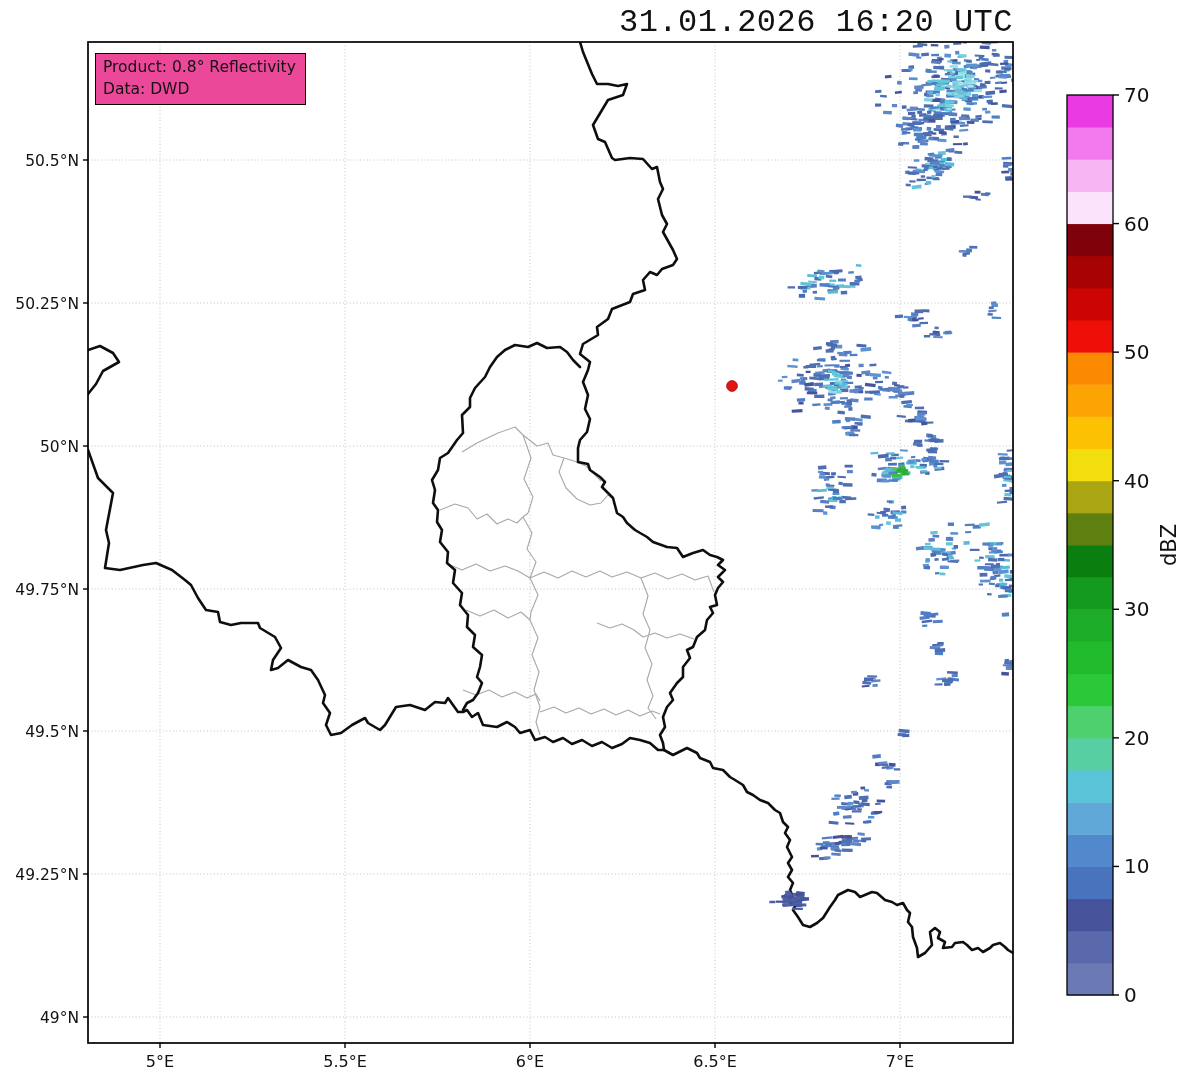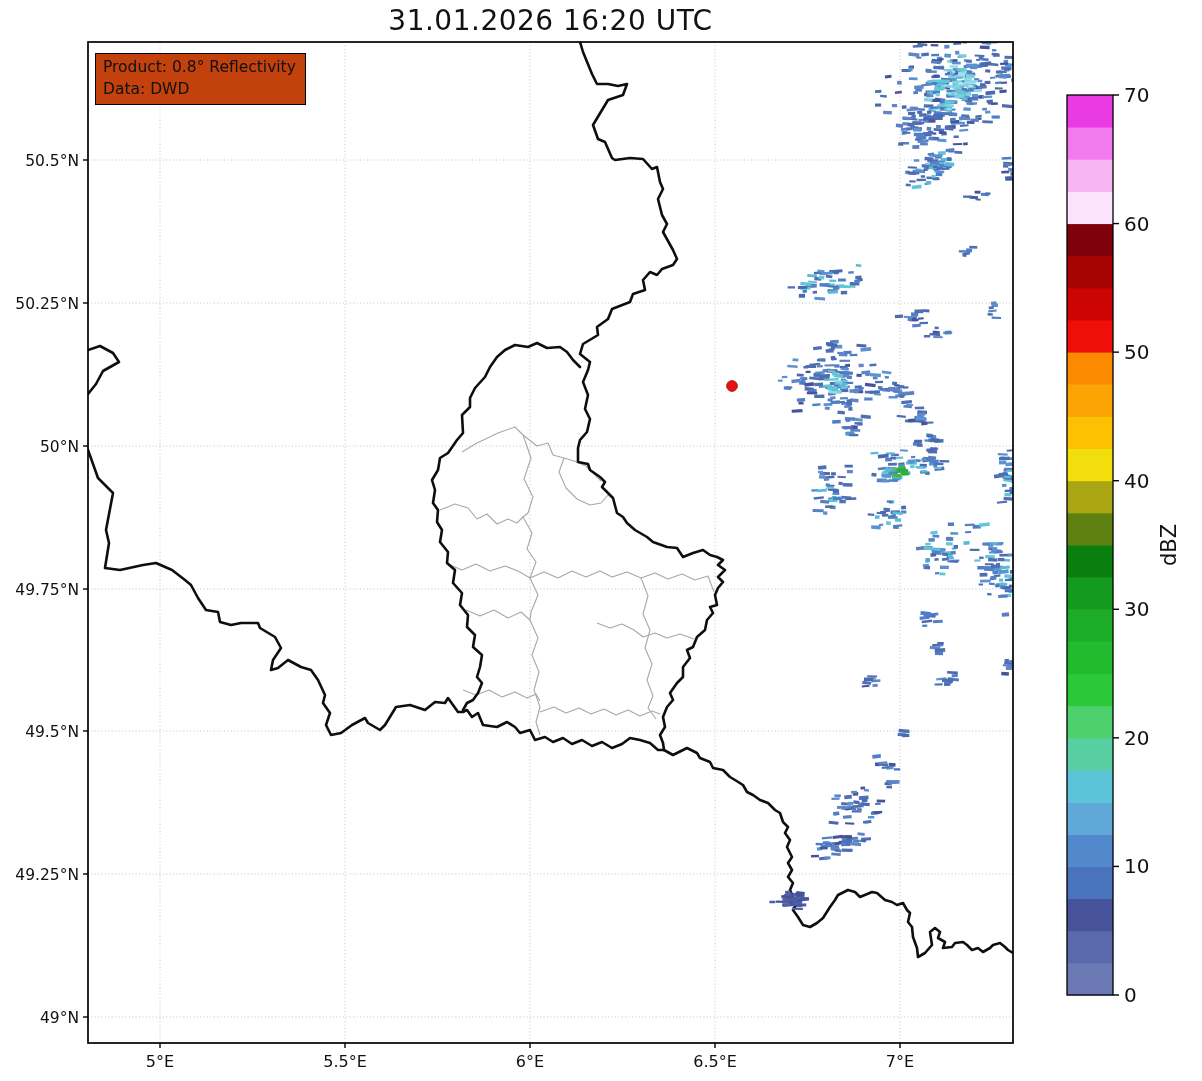--- a/index.html
+++ b/index.html
@@ -1,21 +1,21 @@
 <!DOCTYPE html>
 <html><head>
 <meta charset="utf-8">
 <style>
   html,body{margin:0;padding:0;background:#fff;}
   body{width:1202px;height:1081px;position:relative;font-family:"DejaVu Sans",sans-serif;overflow:hidden;}
   #stage{position:absolute;left:0;top:0;width:1202px;height:1081px;}
   #map-svg{position:absolute;left:0;top:0;}
-  #page-title{position:absolute;left:88px;top:4px;width:925px;text-align:center;
-    font-size:28px;color:#111;letter-spacing:0.5px;}
-  #info-box{position:absolute;left:95px;top:53px;background:#c2410c;border:1.4px solid #000;
+  #page-title{position:absolute;left:88px;top:4px;width:925px;text-align:right;
+    font-size:32px;color:#111;letter-spacing:0.5px;font-family:Liberation Mono, monospace;}
+  #info-box{position:absolute;left:95px;top:53px;background:#ec4899;border:1.4px solid #000;
     padding:2px 9px 4px 7px;font-size:15.5px;line-height:1.42;color:#111;z-index:5;}
   .ax-label{fill:#111;}
   .x-tick-text{font-size:16px;}
   .y-tick-text{font-size:15.5px;}
   .cb-tick-text{font-size:20px;}
   .cb-axis-label{font-size:21px;}
 </style>
 </head>
 <body>
 

